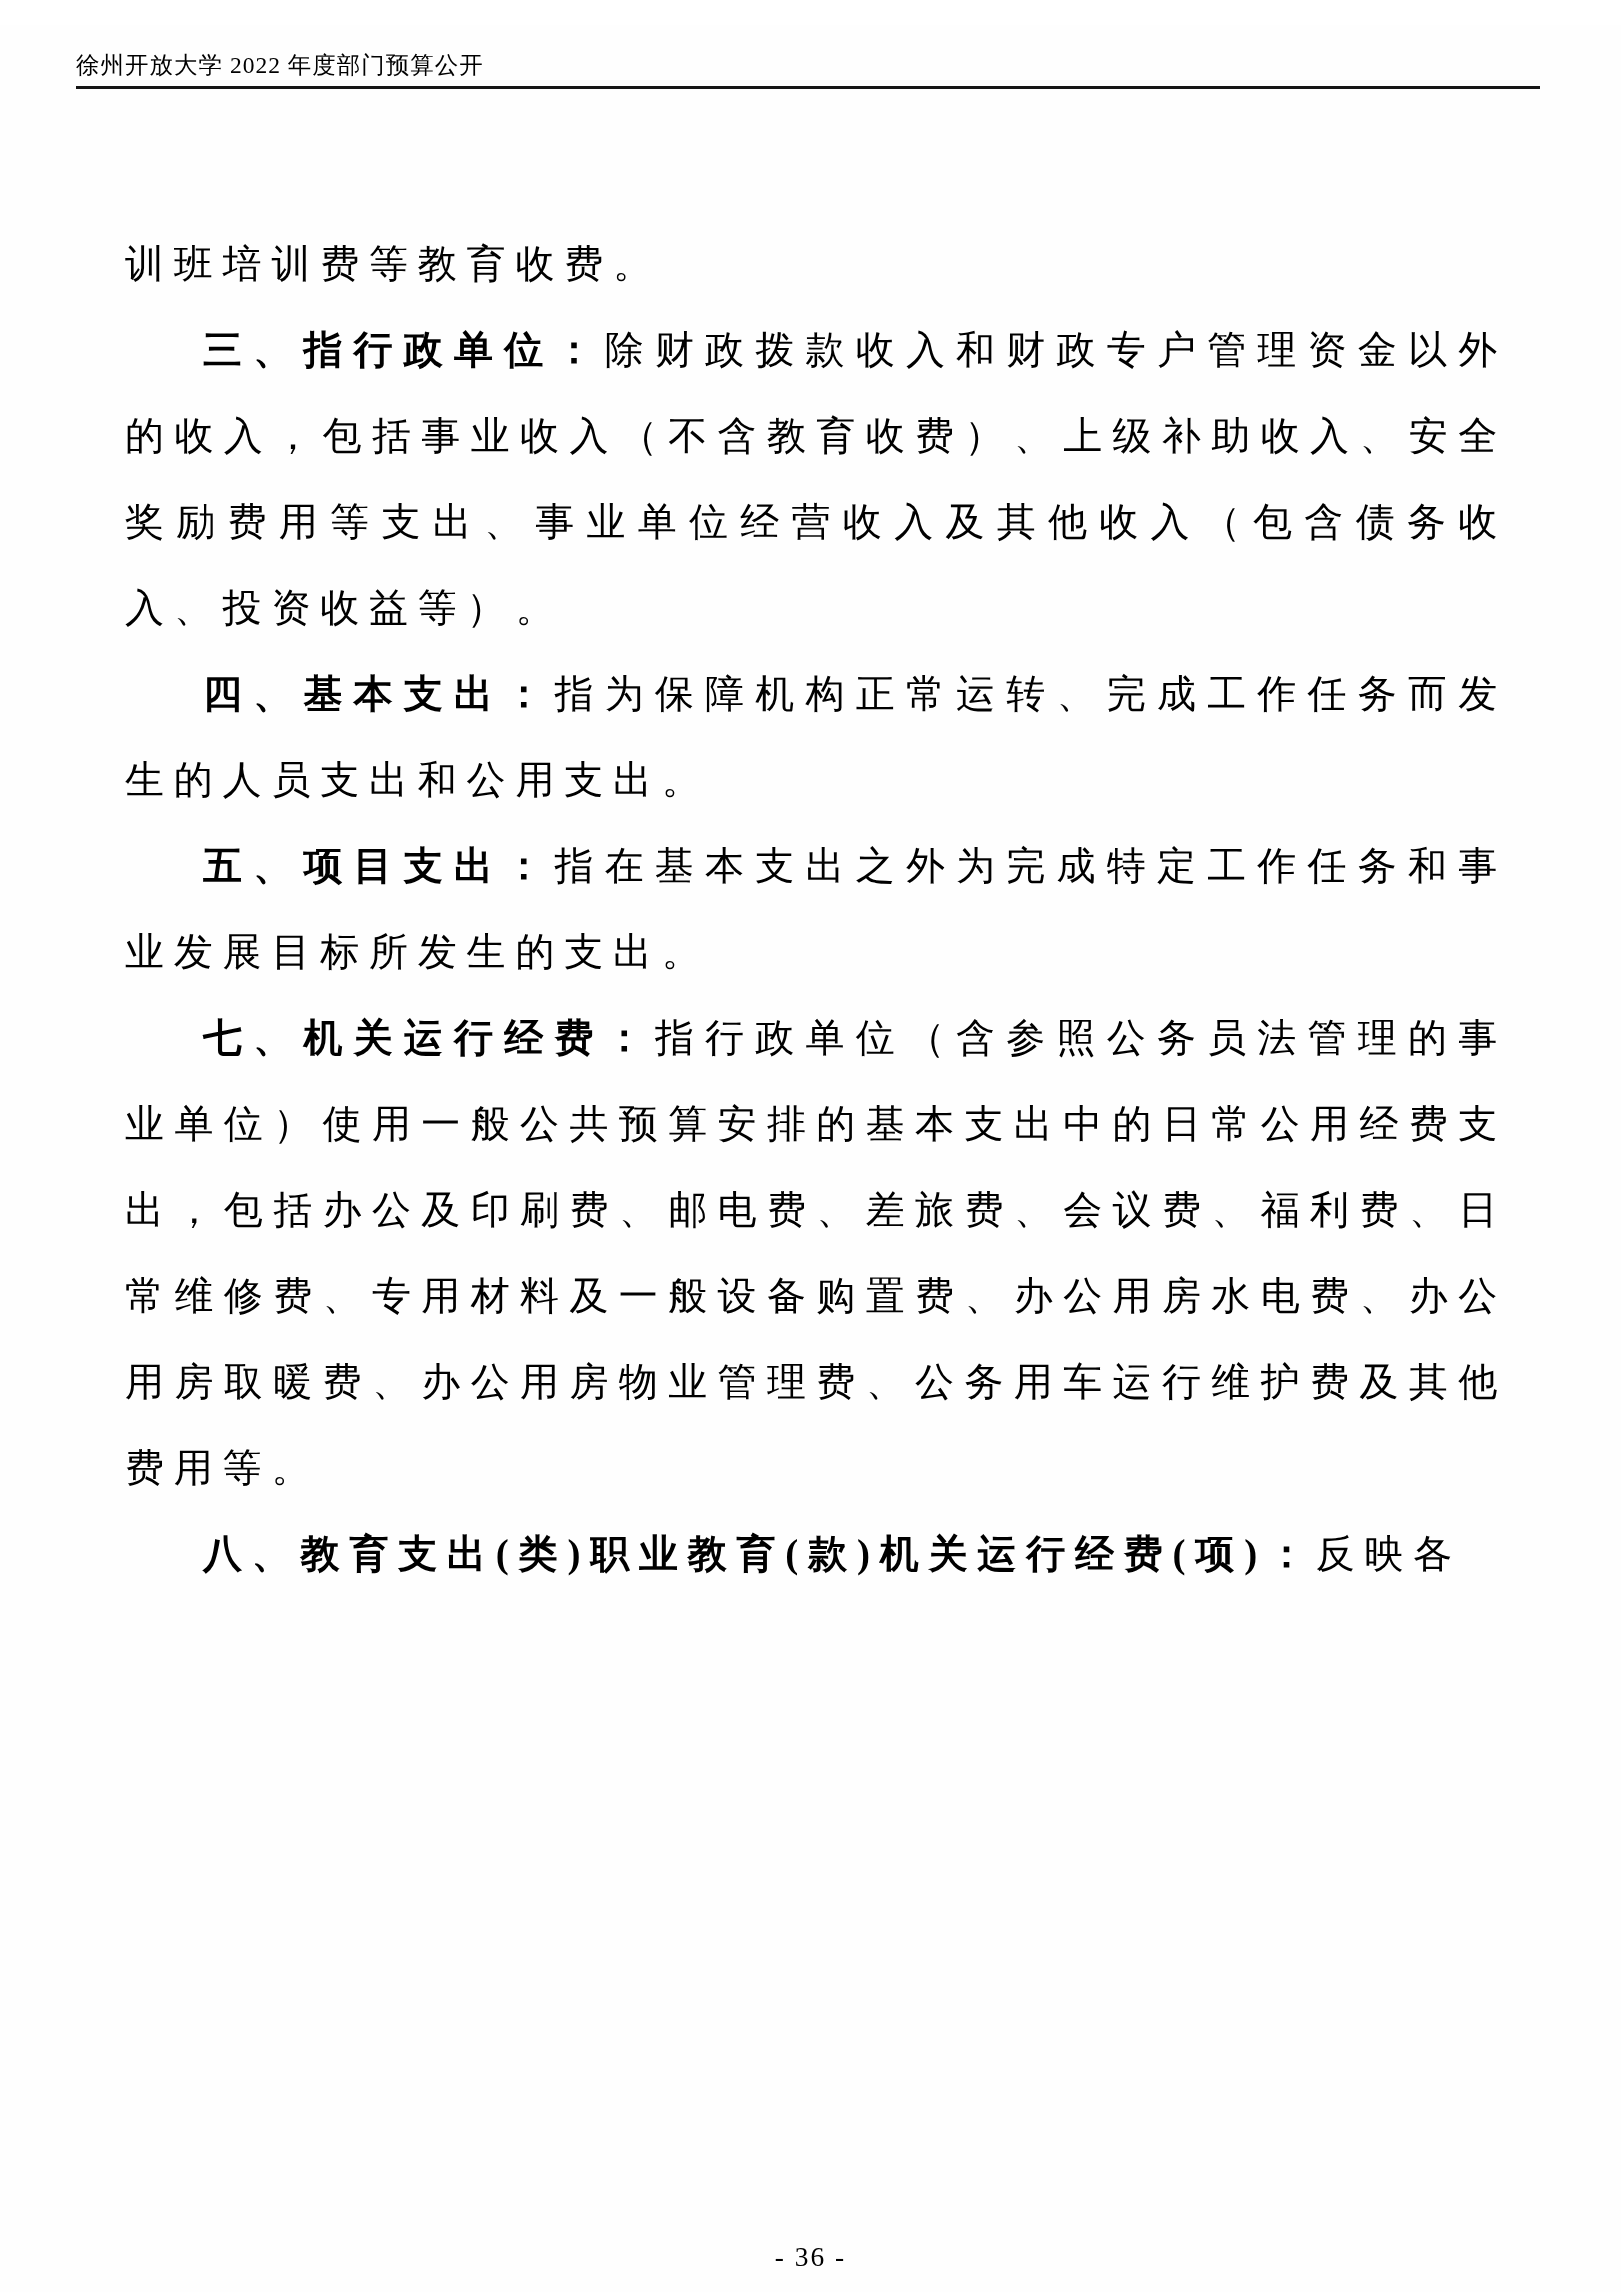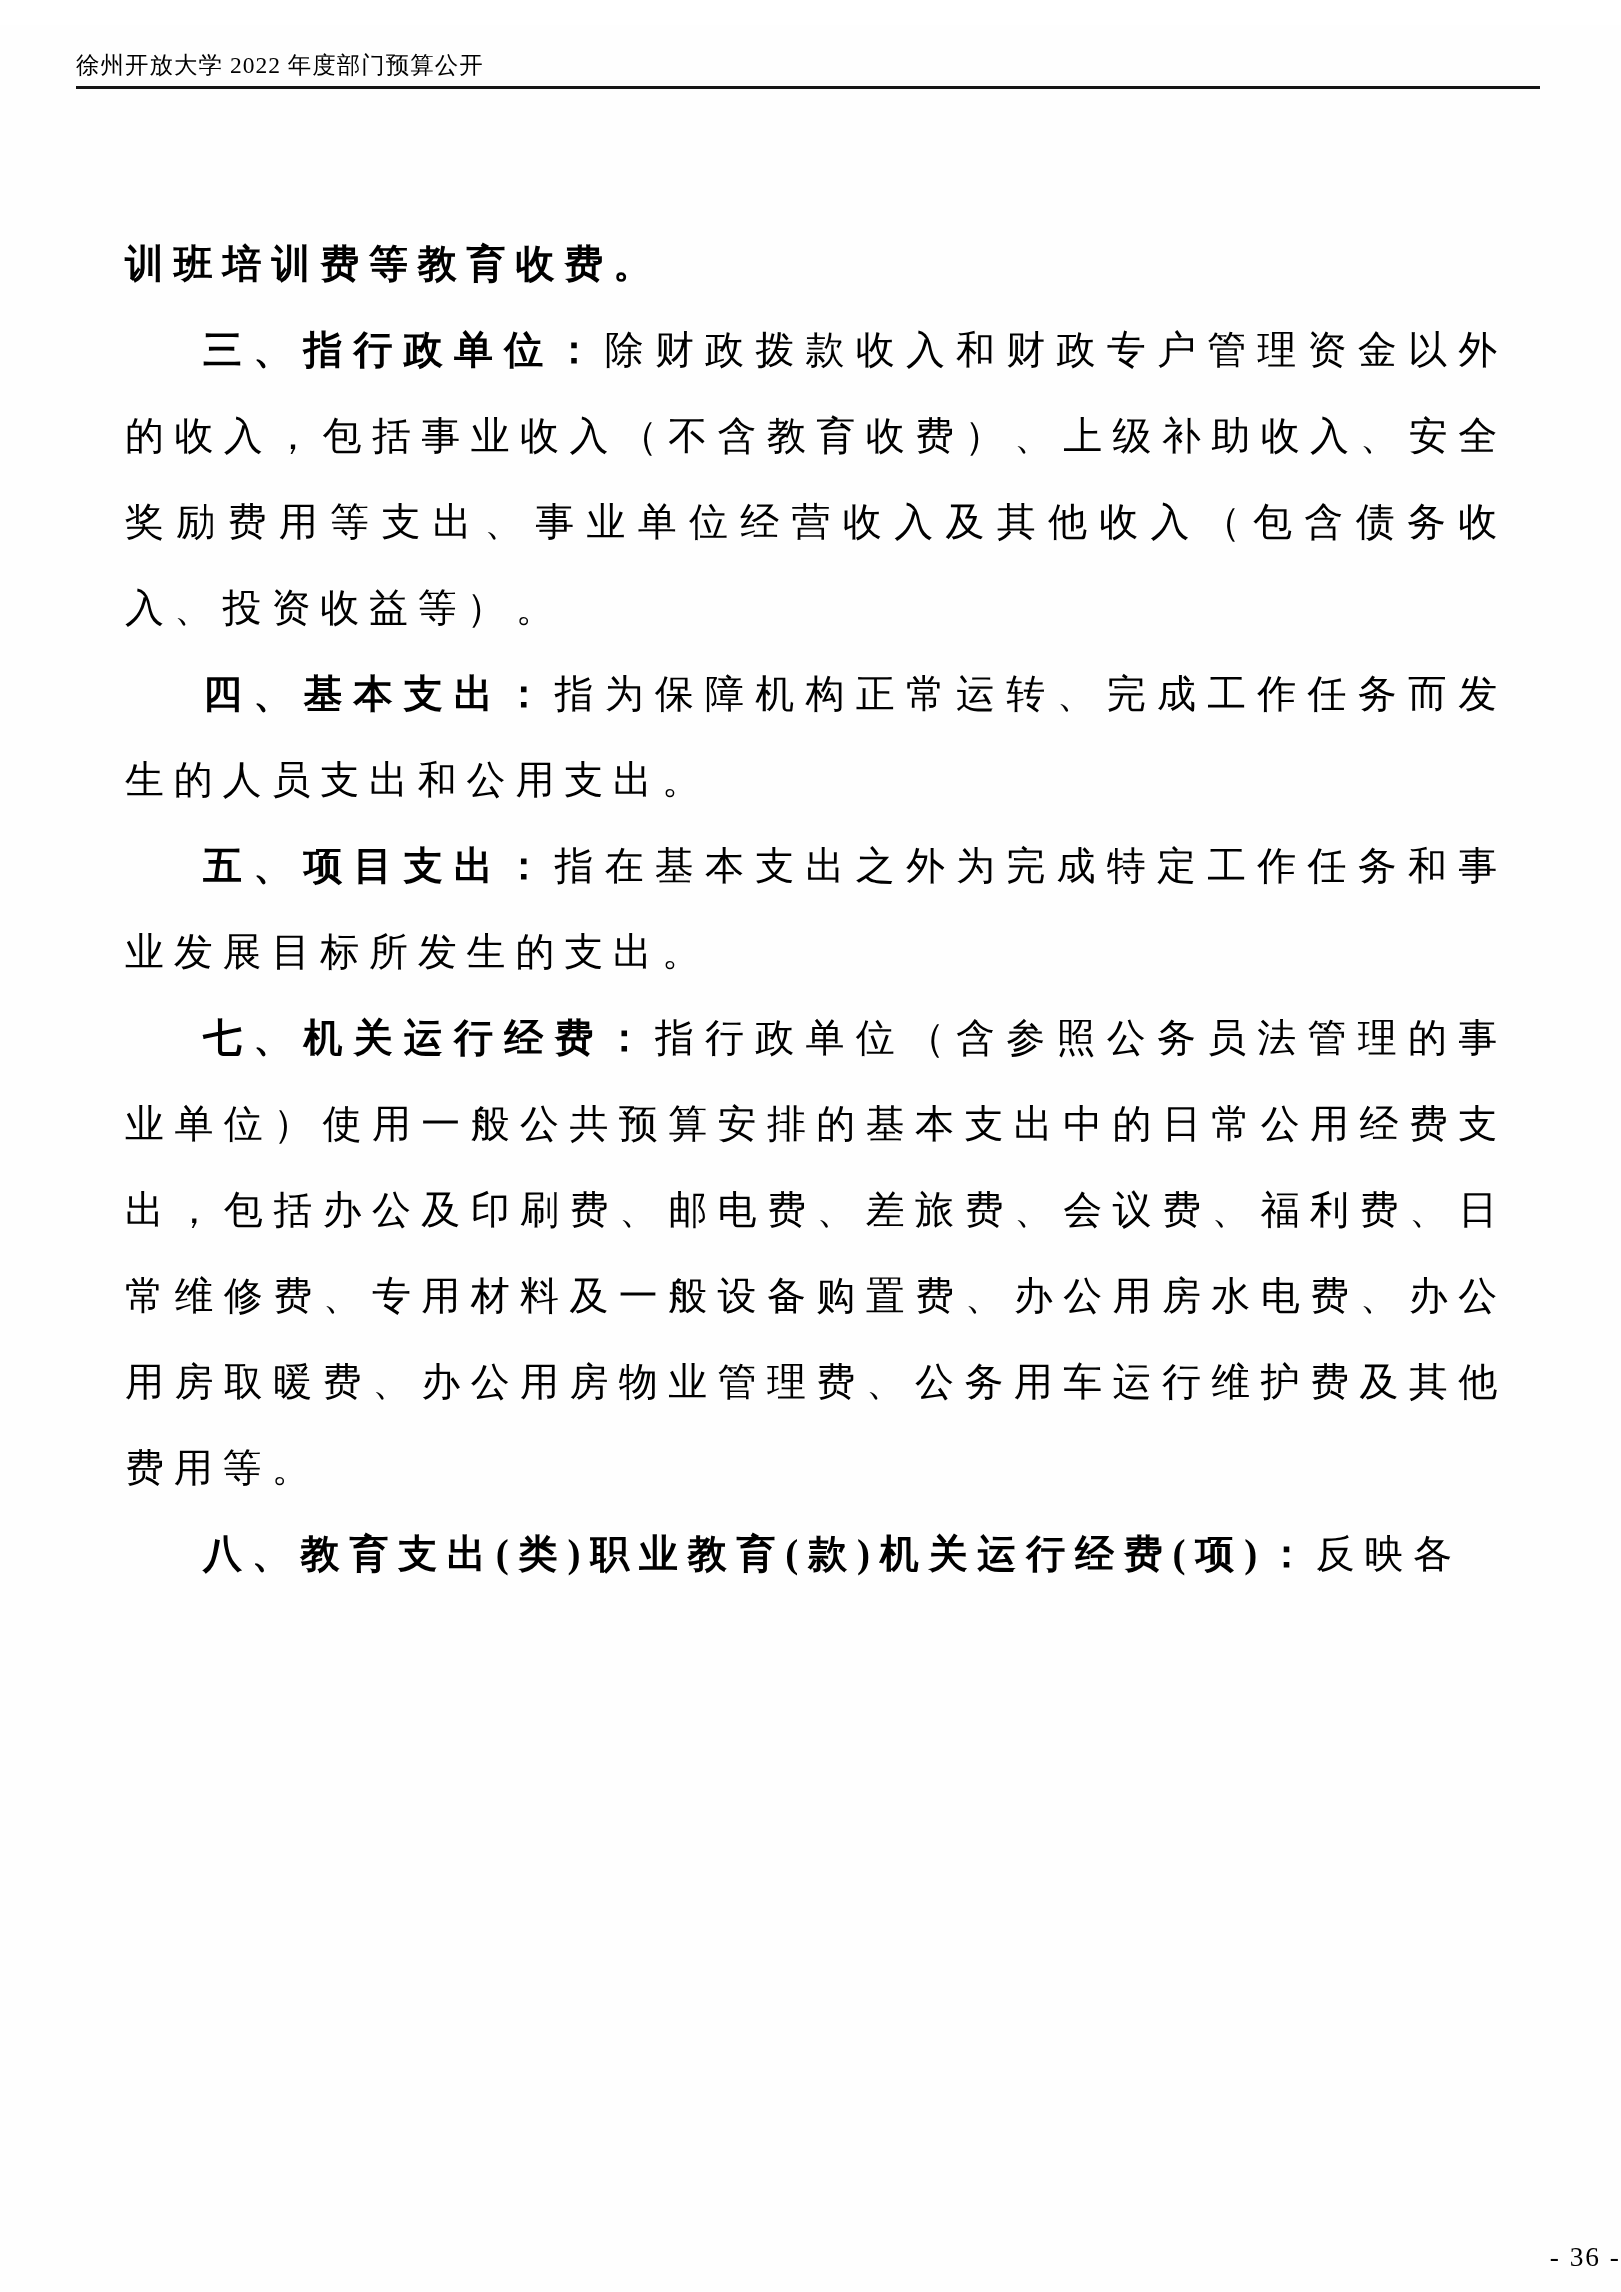--- a/index.html
+++ b/index.html
@@ -47,32 +47,31 @@
     font-size: 39px;
     line-height: 86px;
     letter-spacing: 9.8px;
     text-align: justify;
     text-justify: inter-character;
     text-indent: 78px;
     word-break: normal;
   }
   .para.no-indent {
     text-indent: 0;
-    font-weight: bold;
   }
   .lead {
     font-weight: bold;
   }
   
   .page-footer {
     position: absolute;
     left: 0;
     top: 2217px;
     width: 1621px;
-    text-align: right;
+    text-align: center;
     font-size: 27.4px;
     letter-spacing: 2px;
   }
 </style>
 </head>
 <body>
 
 <div class="page">
 
   <div class="header-title">徐州开放大学 2022 年度部门预算公开</div>

